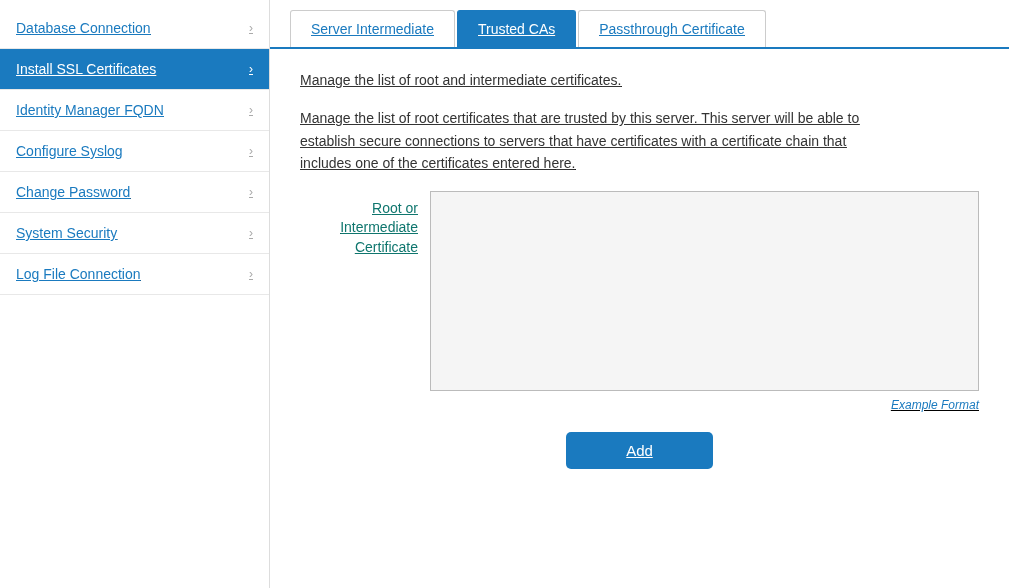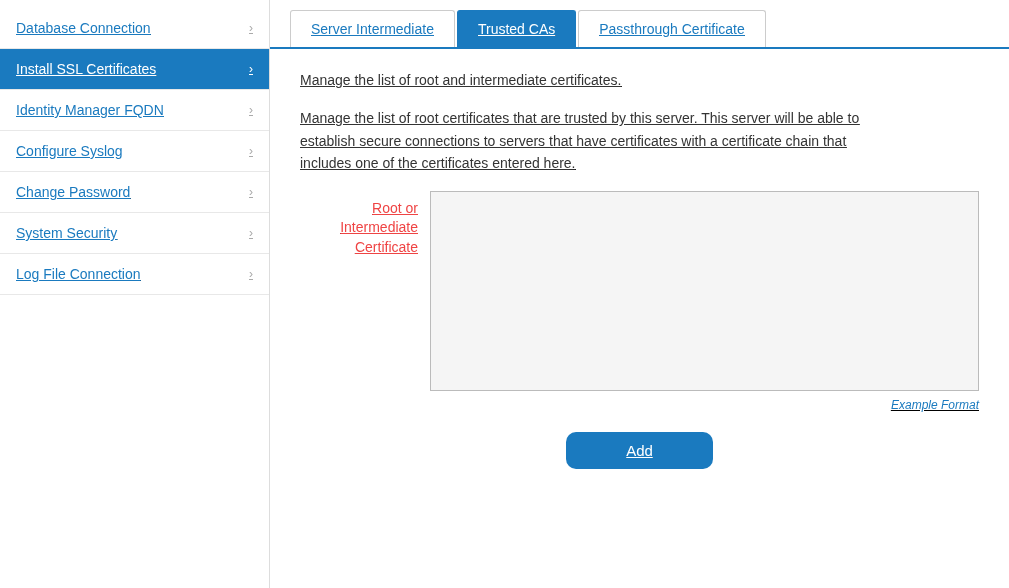--- a/index.html
+++ b/index.html
@@ -100,21 +100,21 @@
     .form-row {
       display: flex;
       align-items: flex-start;
       margin-top: 10px;
     }
 
     .form-label {
       text-align: right;
       padding-right: 12px;
       padding-top: 8px;
-      color: #ef4444;
+      color: #0f766e;
       font-size: 14px;
       width: 130px;
       min-width: 130px;
       line-height: 1.4;
     }
 
     .form-field {
       flex: 1;
       max-width: 570px;
     }
@@ -150,21 +150,21 @@
       padding: 20px 0 10px 0;
     }
 
     .add-button {
       background: #1a7abf;
       color: #ffffff;
       border: none;
       padding: 10px 60px;
       font-size: 15px;
       cursor: pointer;
-      border-radius: 10px;
+      border-radius: 5px;
     }
   </style>
 </head>
 <body>
 
 <div class="sidebar">
   <div class="sidebar-item">
     <span>Database Connection</span>
     <span class="chevron">›</span>
   </div>

